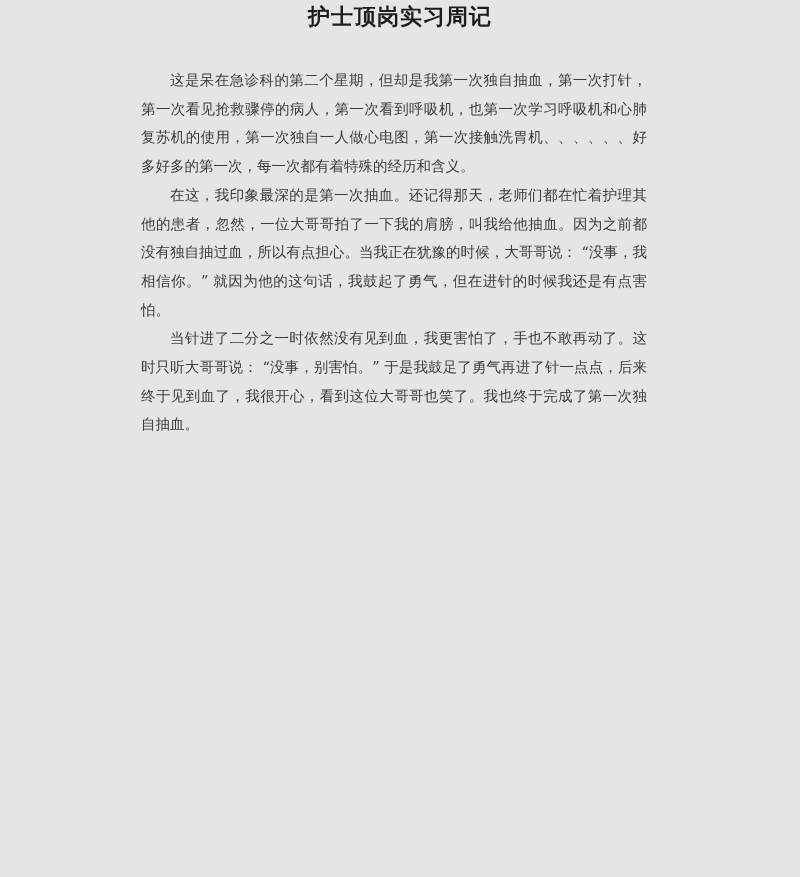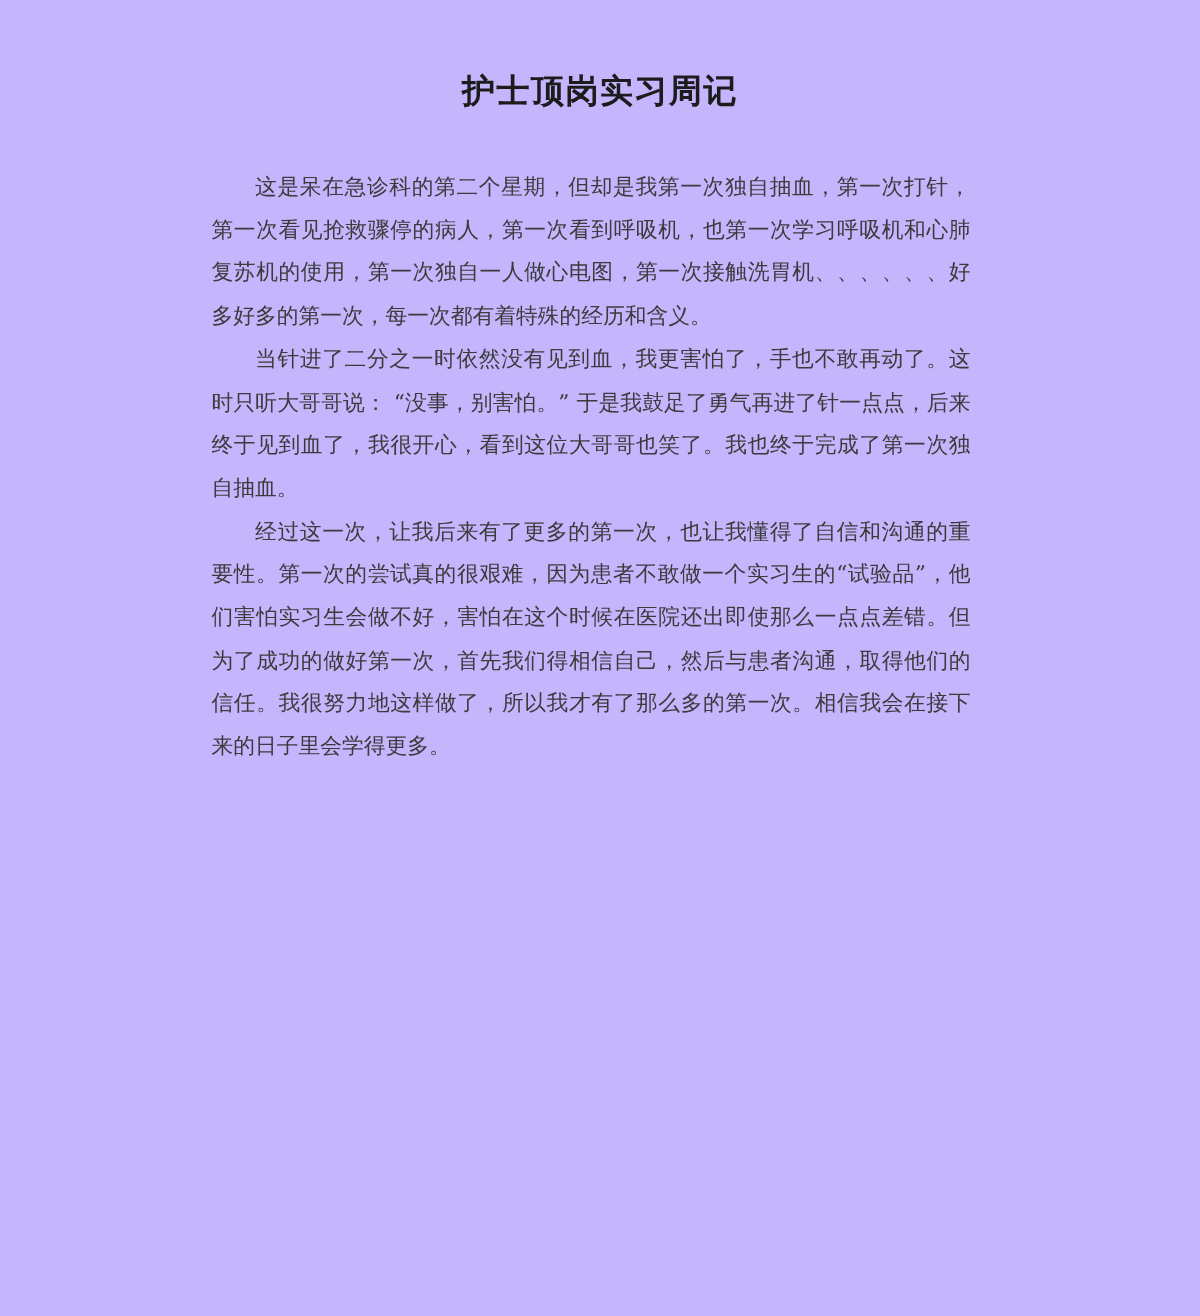--- a/index.html
+++ b/index.html
@@ -9,23 +9,22 @@
   }
   body {
     width: 800px;
     height: 877px;
     overflow: hidden;
     font-family: "DejaVu Serif", serif;
   }
   .page {
     width: 800px;
     height: 877px;
-    background: #c4b5fd;
+    background: #e5e5e5;
     box-sizing: border-box;
-    padding-top: 45px;
   }
   .title {
     margin: 0;
     text-align: center;
     font-family: "DejaVu Sans", sans-serif;
     font-weight: 700;
     font-size: 22px;
     line-height: 33px;
     color: #1c1c1c;
     letter-spacing: 1px;
@@ -43,16 +42,16 @@
     word-break: break-all;
   }
 </style>
 </head>
 <body>
 
 <div class="page">
   <h1 class="title">护士顶岗实习周记</h1>
   <div class="content">
     <p class="para">这是呆在急诊科的第二个星期，但却是我第一次独自抽血，第一次打针，第一次看见抢救骤停的病人，第一次看到呼吸机，也第一次学习呼吸机和心肺复苏机的使用，第一次独自一人做心电图，第一次接触洗胃机、、、、、、好多好多的第一次，每一次都有着特殊的经历和含义。</p>
+    <p class="para">在这，我印象最深的是第一次抽血。还记得那天，老师们都在忙着护理其他的患者，忽然，一位大哥哥拍了一下我的肩膀，叫我给他抽血。因为之前都没有独自抽过血，所以有点担心。当我正在犹豫的时候，大哥哥说： “没事，我相信你。” 就因为他的这句话，我鼓起了勇气，但在进针的时候我还是有点害怕。</p>
     <p class="para">当针进了二分之一时依然没有见到血，我更害怕了，手也不敢再动了。这时只听大哥哥说： “没事，别害怕。” 于是我鼓足了勇气再进了针一点点，后来终于见到血了，我很开心，看到这位大哥哥也笑了。我也终于完成了第一次独自抽血。</p>
-    <p class="para">经过这一次，让我后来有了更多的第一次，也让我懂得了自信和沟通的重要性。第一次的尝试真的很艰难，因为患者不敢做一个实习生的“试验品”，他们害怕实习生会做不好，害怕在这个时候在医院还出即使那么一点点差错。但为了成功的做好第一次，首先我们得相信自己，然后与患者沟通，取得他们的信任。我很努力地这样做了，所以我才有了那么多的第一次。相信我会在接下来的日子里会学得更多。</p>
   </div>
 </div>
 
 </body></html>

